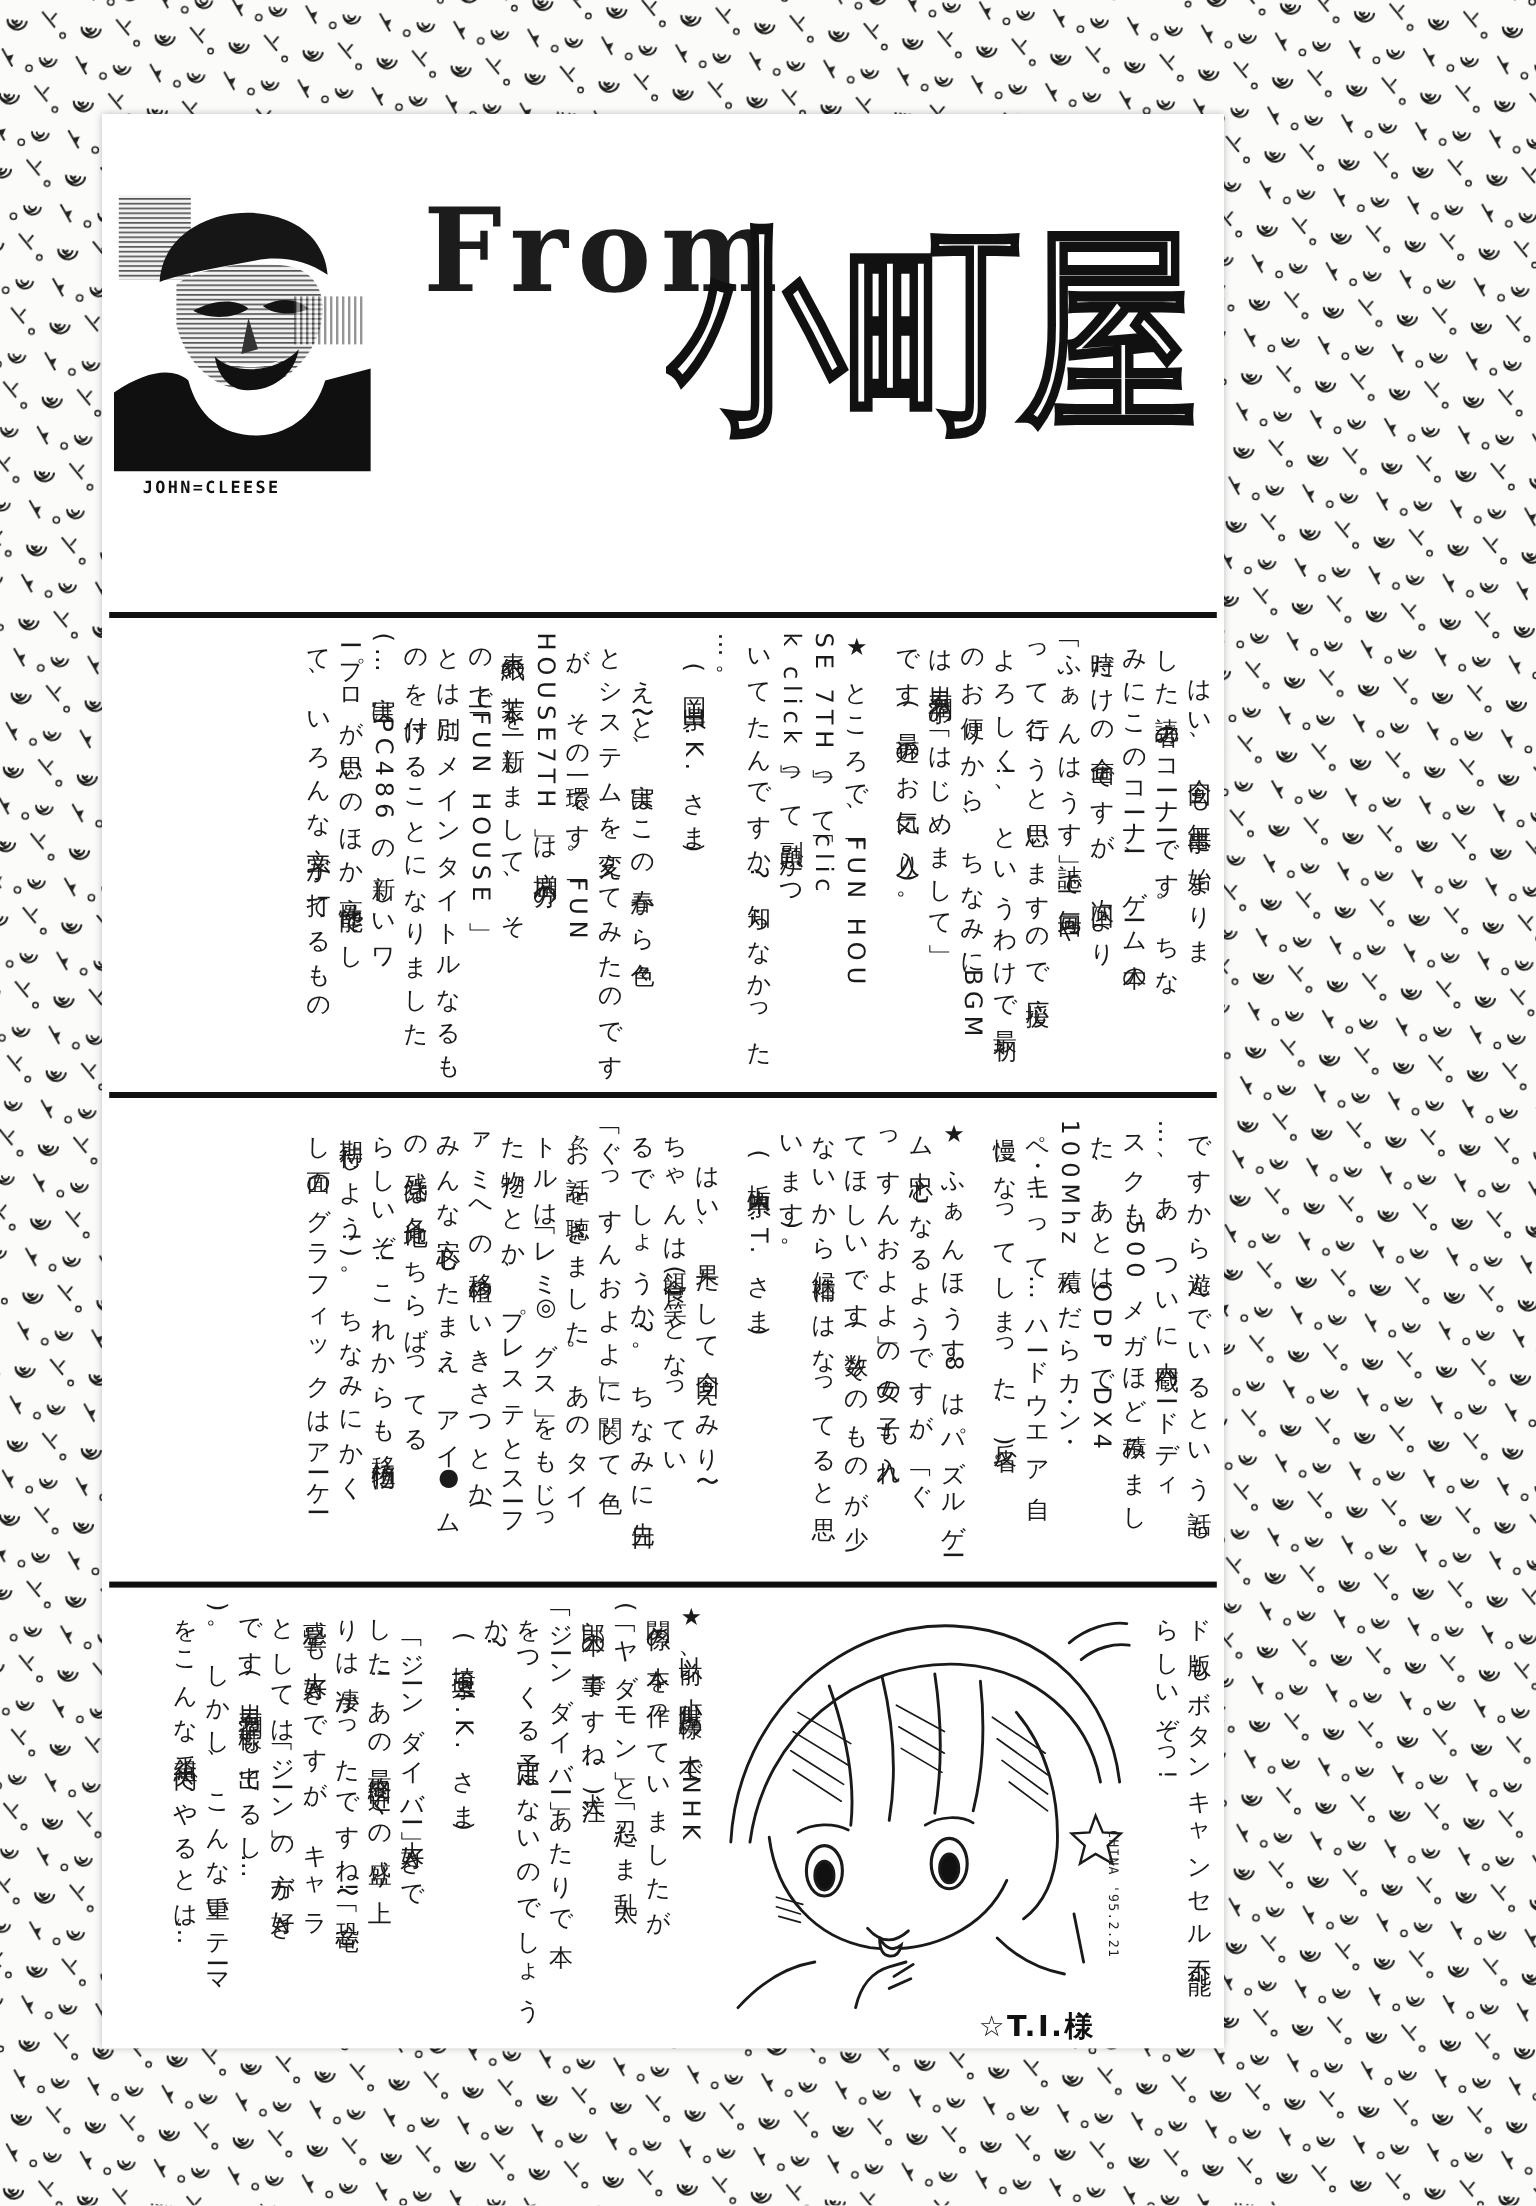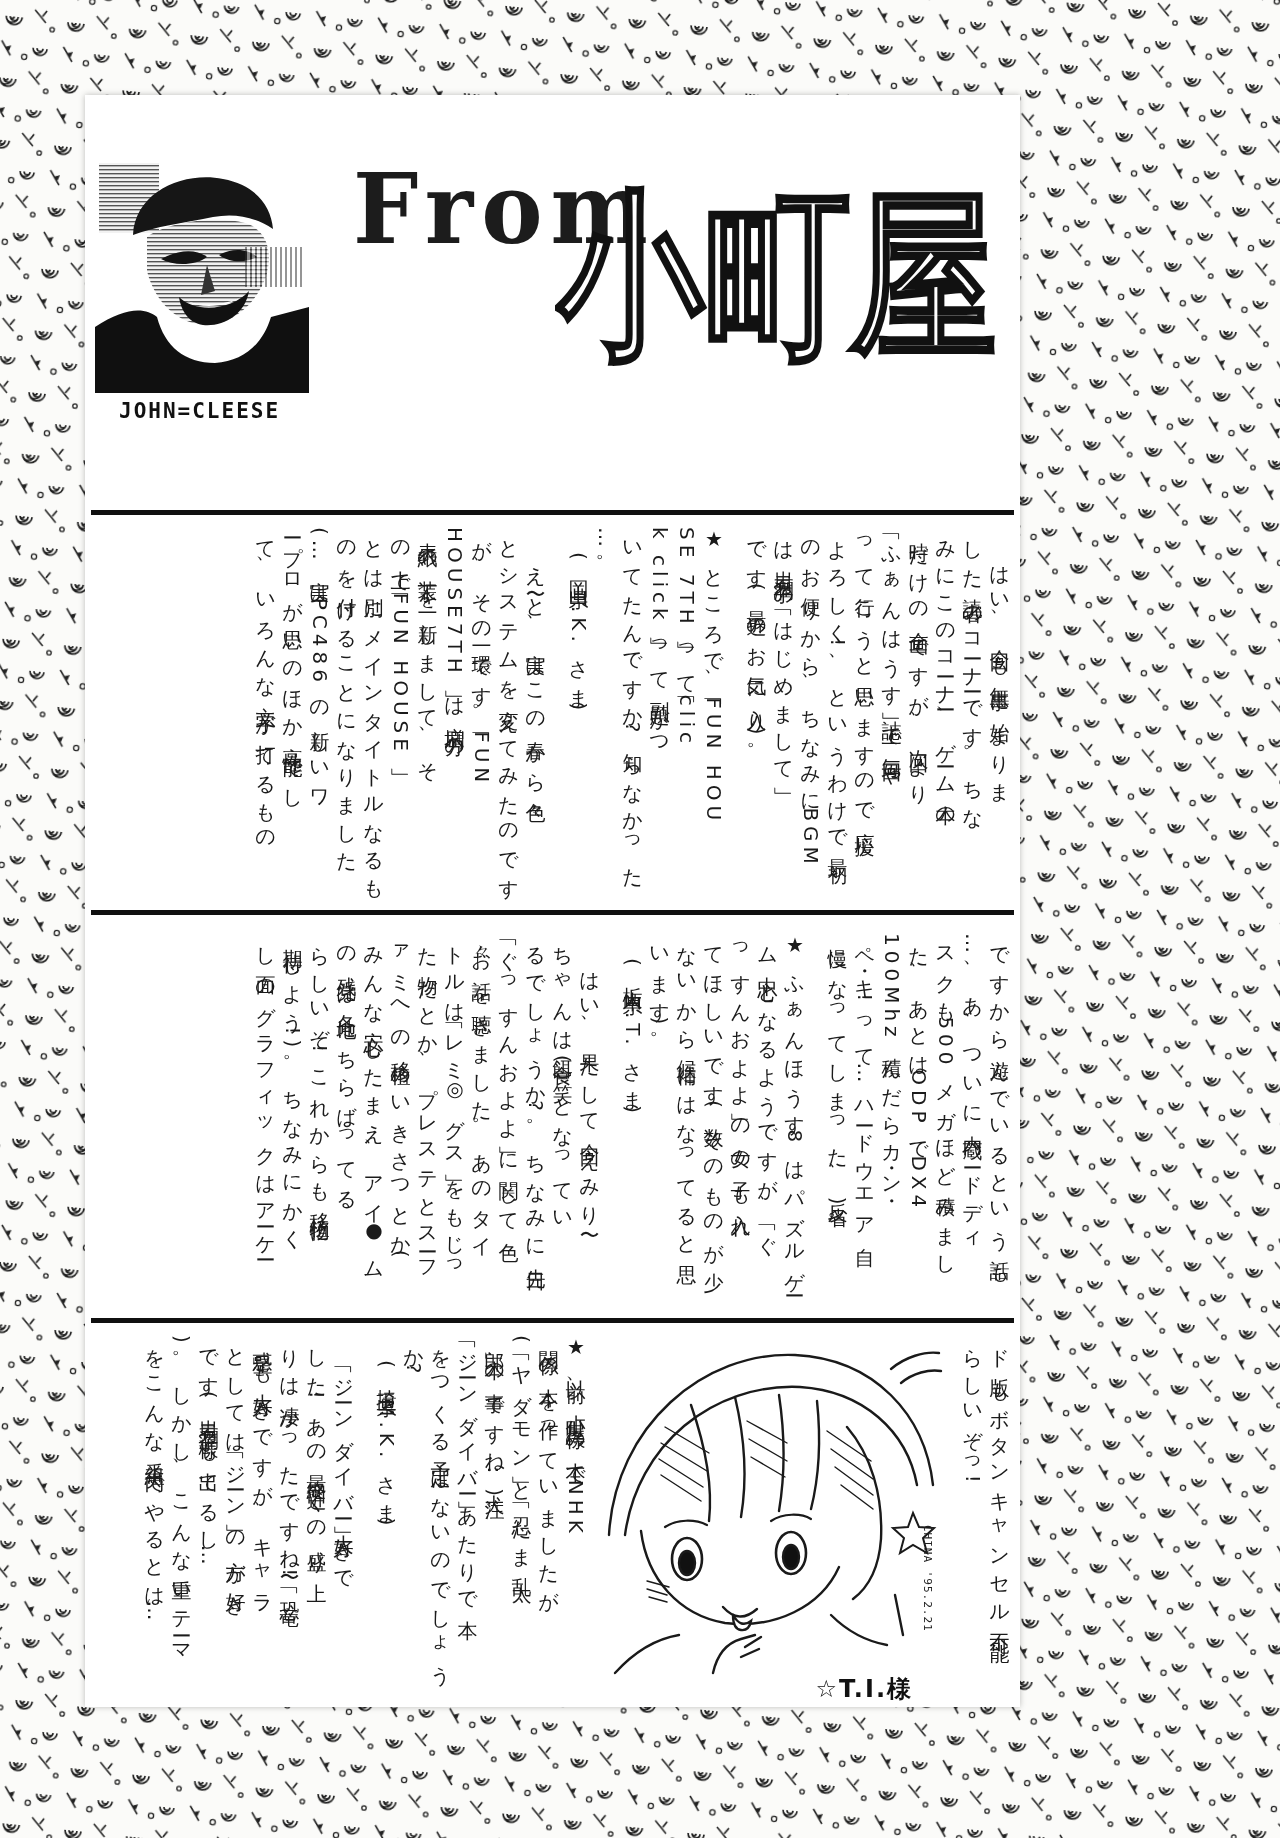--- a/index.html
+++ b/index.html
@@ -14,21 +14,21 @@
   .page{
     position:absolute;left:85px;top:95px;width:935px;height:1612px;
     background:#ffffff;z-index:1;
     box-shadow:0 0 6px rgba(0,0,0,.25);
   }
   
   .photo-wrap{position:absolute;left:10px;top:62px;width:214px;height:236px;}
   .photo-caption{
     position:absolute;left:34px;top:304px;
     font-family:"DejaVu Sans Mono",monospace;
-    font-weight:bold;font-size:21px;letter-spacing:2px;color:#111;
+    font-weight:bold;font-size:14px;letter-spacing:2px;color:#111;
   }
   .title-from{
     position:absolute;left:268px;top:60px;
     font-family:"DejaVu Serif",serif;
     font-weight:900;font-size:92px;letter-spacing:8px;color:#1c1c1c;
     transform:scaleY(1.05);
   }
   .title-main{position:absolute;left:470px;top:61px;width:450px;height:240px;}
   
   .rule{position:absolute;left:6px;width:923px;height:5px;background:#101010;}

